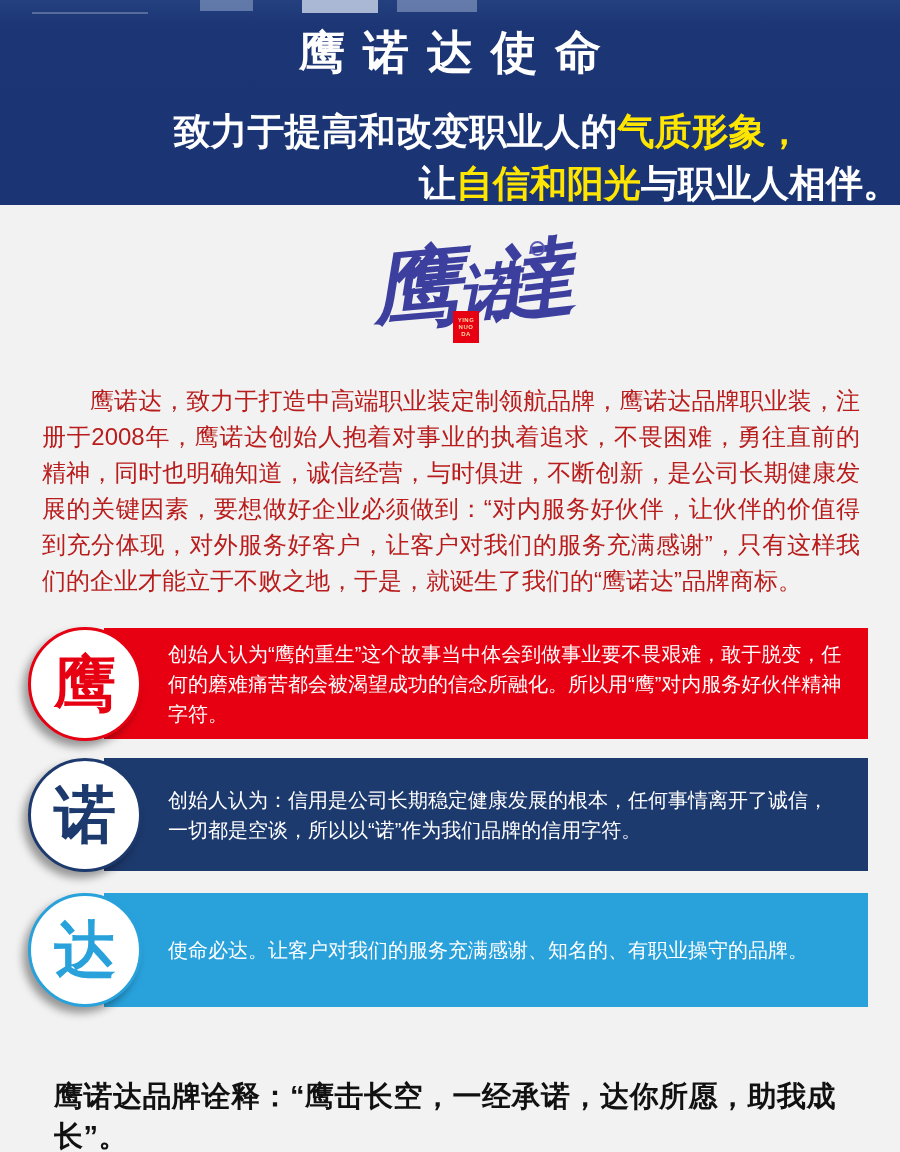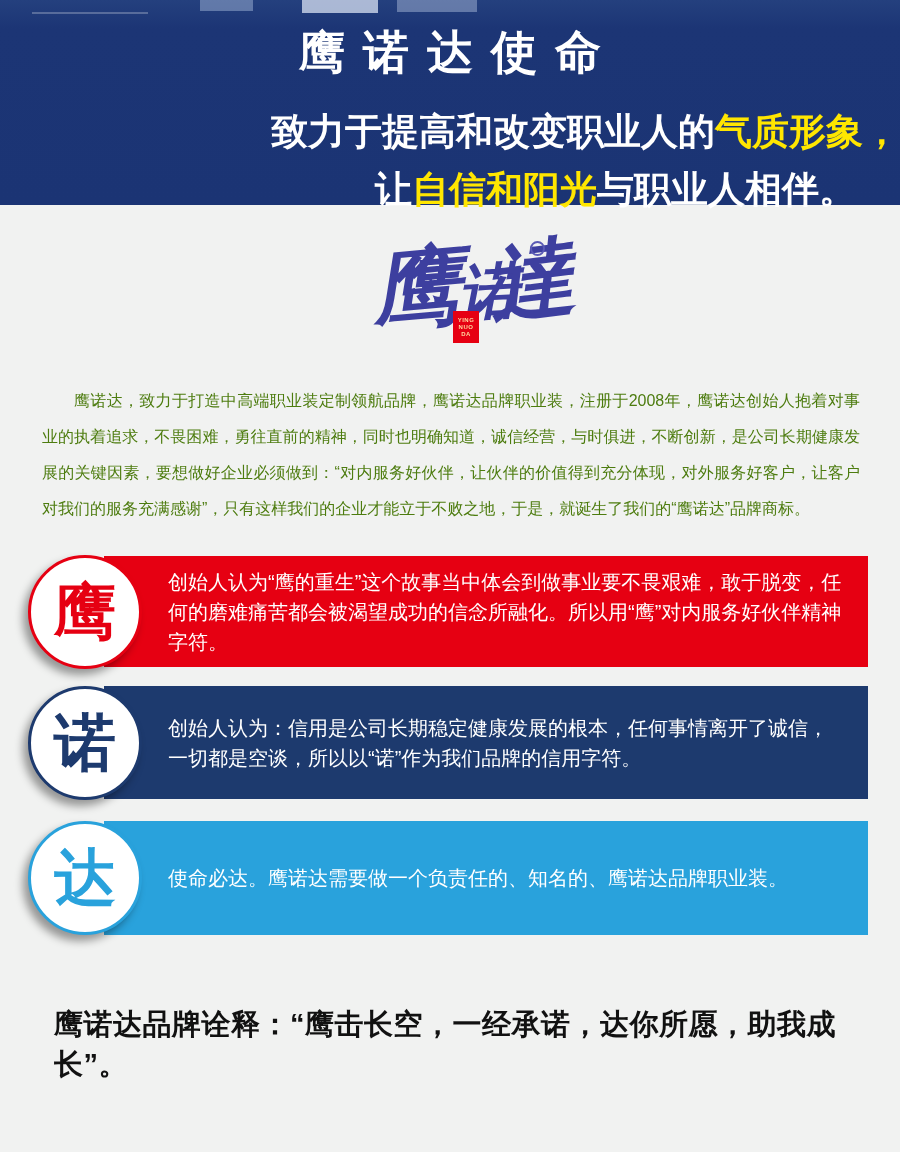--- a/index.html
+++ b/index.html
@@ -18,22 +18,22 @@
   .cutoff{position:absolute;top:0;}
   .cutoff-1{left:200px;width:53px;height:11px;background:rgba(150,170,205,.55);}
   .cutoff-2{left:302px;width:76px;height:13px;background:rgba(205,215,235,.8);}
   .cutoff-3{left:397px;width:80px;height:12px;background:rgba(165,182,214,.5);}
   .cutoff-line{left:32px;top:12px;width:116px;height:2px;background:rgba(255,255,255,.25);}
   .header-title{
     padding-top:22px;text-align:center;
     font-size:46px;font-weight:700;letter-spacing:18px;text-indent:18px;
   }
   .subtitle{font-size:37px;font-weight:700;line-height:48px;}
-  .subtitle-1{margin-top:24px;padding-left:76px;text-align:right;}
-  .subtitle-2{margin-top:10px;padding-right:44px;text-align:right;}
+  .subtitle-1{margin-top:24px;padding-left:76px;text-align:center;}
+  .subtitle-2{margin-top:4px;text-align:right;}
   .yellow{color:#ffe600;}
   
   .logo-wrap{position:relative;width:260px;height:130px;margin:22px auto 0;}
   .logo-char{
     position:absolute;color:#3d3f9f;
     font-family:"DejaVu Serif", serif;font-weight:700;font-style:italic;
     line-height:1;
   }
   .logo-char-1{left:52px;top:16px;font-size:88px;transform:rotate(-5deg);}
   .logo-char-2{left:138px;top:34px;font-size:60px;transform:rotate(-3deg);}
@@ -45,21 +45,21 @@
   .logo-seal{
     position:absolute;left:133px;top:84px;width:26px;height:32px;
     background:#e60012;color:#ffd9a0;
     font-size:6px;line-height:7px;text-align:center;
     display:flex;flex-direction:column;justify-content:center;
     font-weight:700;letter-spacing:.5px;
   }
   
   .intro{
     margin:26px 40px 0 42px;
-    font-size:16px;line-height:36px;color:#4d7c0f;
+    font-size:24px;line-height:36px;color:#b91c1c;
     text-align:justify;text-indent:2em;
   }
   
   .banners{margin-top:29px;}
   .banner{
     position:relative;margin-left:104px;margin-right:32px;
     display:flex;align-items:center;
     padding:10px 24px 10px 64px;box-sizing:border-box;
     color:#fff;font-size:20px;line-height:30px;
   }
@@ -130,19 +130,19 @@
   <div class="banner banner-nuo">
     <div class="circle">诺</div>
     <div class="banner-text">
       <p><span>创始人认为：信用是公司长期稳定健康发展的根本，任何事情离开了诚信，一切都是空谈，所以以“诺”作为我们品牌的</span><b>信用字符</b><span>。</span></p>
     </div>
   </div>
 
   <div class="banner banner-da">
     <div class="circle">达</div>
     <div class="banner-text">
-      <p><span>使命必达。鹰诺达需要做一个负责任的、知名的、鹰诺达品牌职业装。</span></p>
+      <p><span>使命必达。让客户对我们的服务充满感谢、知名的、有职业操守的品牌。</span></p>
     </div>
   </div>
 
 </div>
 
 <div class="footer-line">鹰诺达品牌诠释：“鹰击长空，一经承诺，达你所愿，助我成长”。</div>
 
 </body></html>

